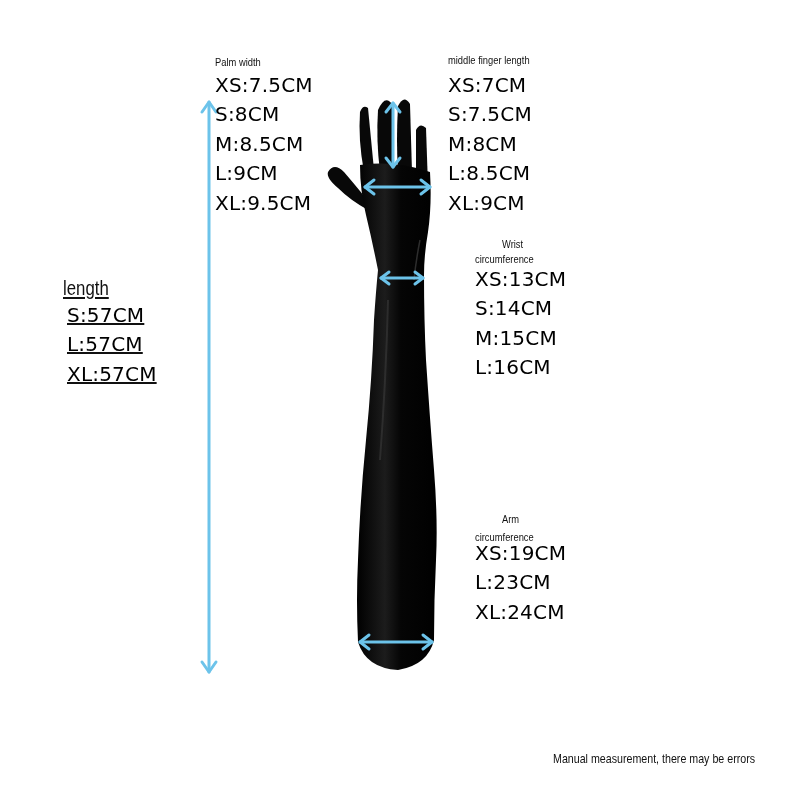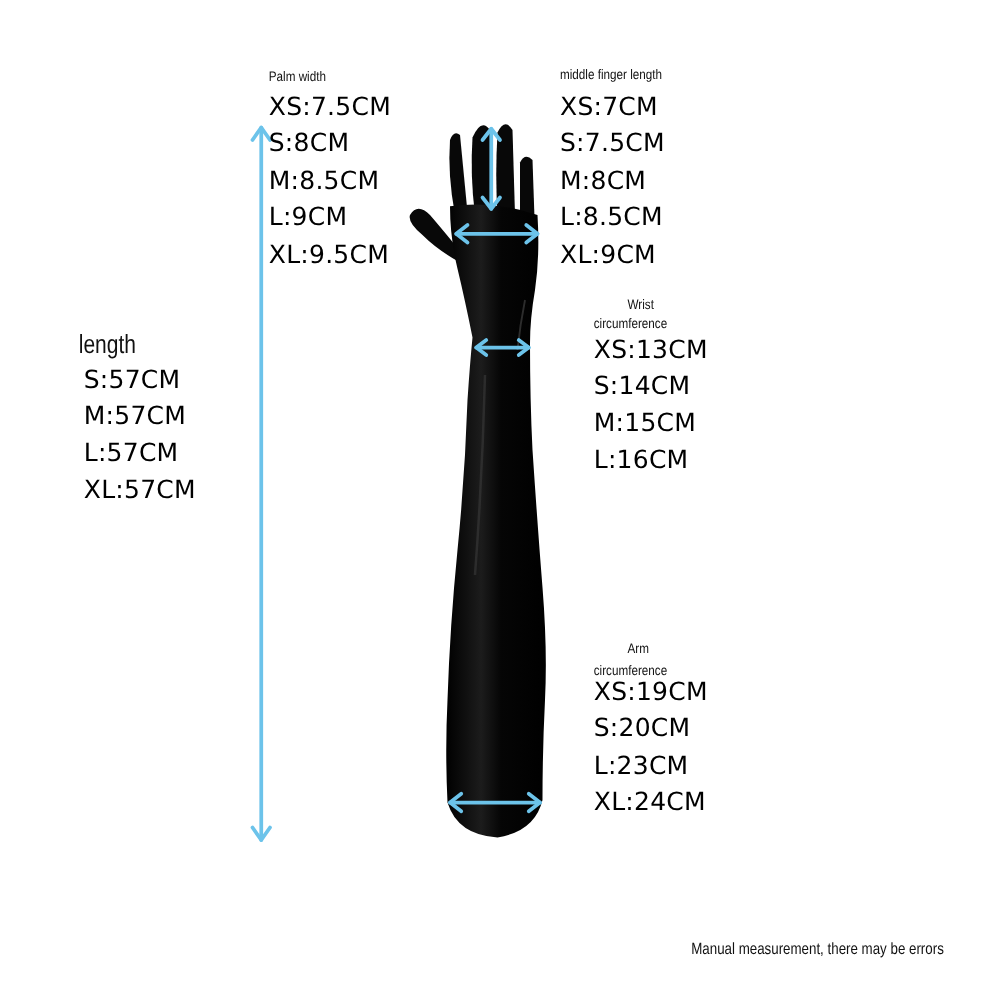--- a/index.html
+++ b/index.html
@@ -106,29 +106,27 @@
     <li>M:15CM</li>
     <li>L:16CM</li>
   </ul>
 </div>
 
 <div class="block" style="left:475px; top:513px;">
   <div class="cap" style="left:27px; position:relative;">Arm</div>
   <div class="cap" style="margin-top:6px;">circumference</div>
   <ul class="vals" style="margin-top:-4px;">
     <li>XS:19CM</li>
-    <li>S:20CM</li>
     <li>L:23CM</li>
     <li>XL:24CM</li>
   </ul>
 </div>
 
-<div class="block" style="left:63px; top:264px;">
+<div class="block" style="left:63px; top:276px;text-decoration:underline;">
   <div class="cap big">length</div>
   <ul class="vals" style="margin-top:1px; margin-left:4px;">
     <li>S:57CM</li>
-    <li>M:57CM</li>
     <li>L:57CM</li>
     <li>XL:57CM</li>
   </ul>
 </div>
 
 <div class="note">Manual measurement, there may be errors</div>
 
 </body></html>

